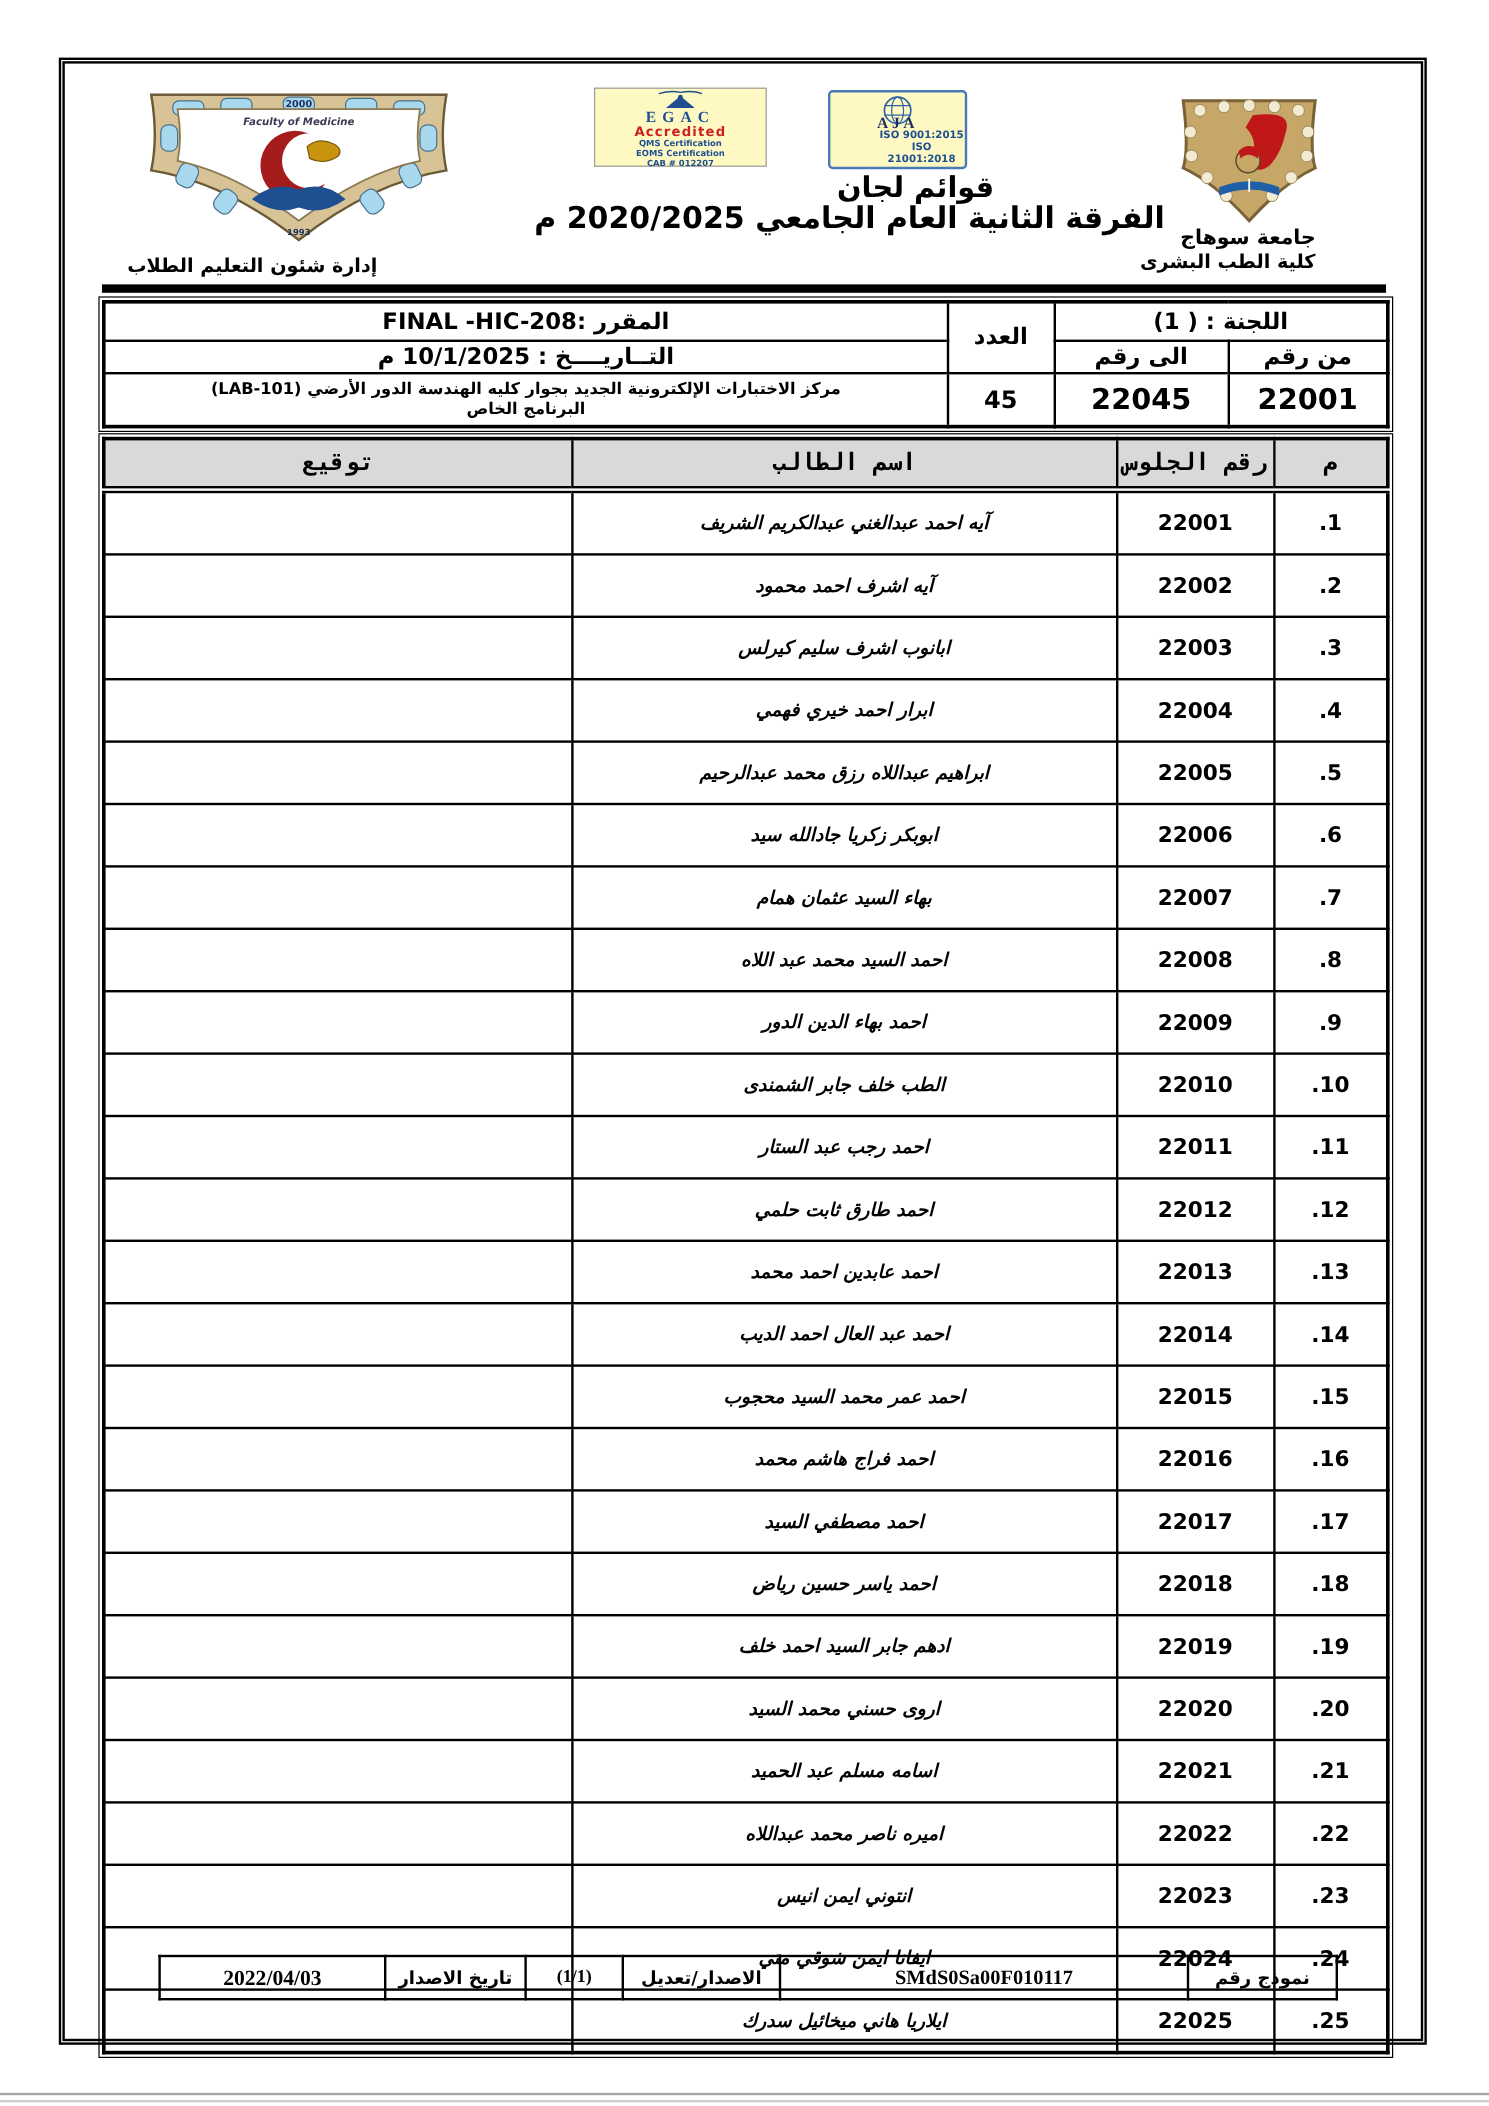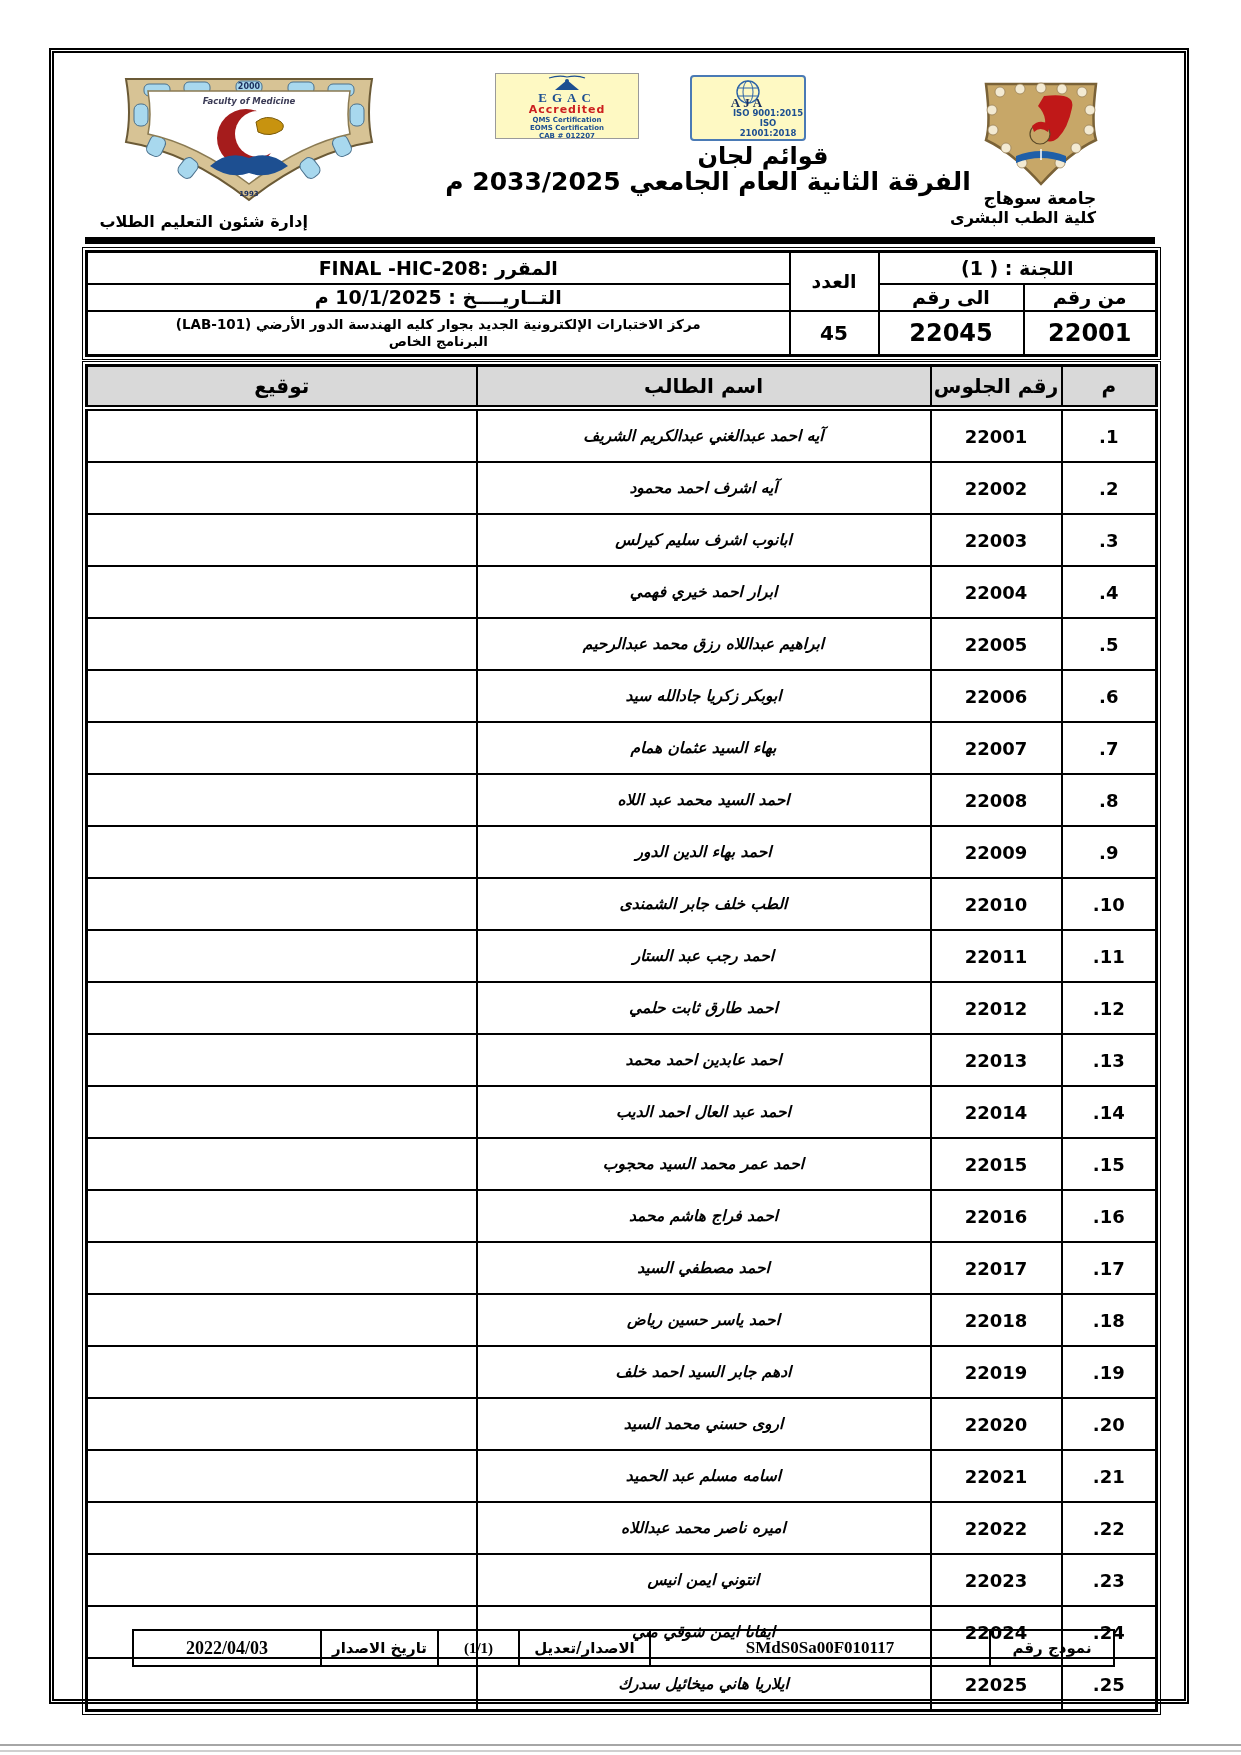--- a/index.html
+++ b/index.html
@@ -6,21 +6,21 @@
   body{
     width:1241px;height:1755px;position:relative;background:#ffffff;
     font-family:"DejaVu Sans",sans-serif;font-weight:bold;color:#000;
     overflow:hidden;
   }
   .abs{position:absolute;}
   
   #page-frame{left:49px;top:48px;width:1130px;height:1646px;border:5px double #000;}
   
   #faculty-logo{left:118px;top:74px;width:262px;height:130px;}
-  #dept-label{left:88px;top:212px;width:220px;text-align:right;font-size:16px;}
+  #dept-label{left:106px;top:212px;width:220px;text-align:left;font-size:16px;}
   .badge{background:#fef9c3;text-align:center;}
   #egac-badge{left:495px;top:73px;width:142px;height:64px;border:1px solid #9a9a9a;}
   #egac-badge .acr{font-family:"Liberation Serif","DejaVu Serif",serif;font-size:13px;letter-spacing:5px;color:#1d4f91;line-height:13px;}
   #egac-badge .accr{font-size:11px;color:#cc1f1f;line-height:12px;letter-spacing:1px;}
   #egac-badge .cert{font-size:7px;color:#1d4f91;line-height:8px;}
   #aja-badge{left:690px;top:75px;width:112px;height:62px;border:2px solid #4a7ab5;border-radius:4px;}
   #aja-badge .acr{font-family:"Liberation Serif","DejaVu Serif",serif;font-size:13px;letter-spacing:3px;color:#1a2f5e;line-height:10px;margin-top:-7px;}
   #aja-badge .iso{font-size:8.5px;color:#1d4f91;line-height:10px;padding-left:40px;}
   #title1{left:613px;top:142px;width:300px;text-align:center;font-size:24px;}
   #title2{left:336px;top:167px;width:744px;text-align:center;font-size:25px;white-space:nowrap;}
@@ -31,21 +31,21 @@
   
   table{border-collapse:collapse;table-layout:fixed;}
   td,th{border:2px solid #000;overflow:hidden;}
   .heavy{border:3px solid #000;outline:1.5px solid #000;outline-offset:2.5px;}
   #info-table{left:85px;top:250px;width:1070px;}
   #info-table td{text-align:center;vertical-align:middle;font-size:19px;}
   #info-table .val{font-size:24px;}
   #info-table .cnt{font-size:20px;}
   #info-table .loc{font-size:13.5px;line-height:17px;}
   #roster{left:85px;top:364px;width:1070px;}
-  #roster th{background:#d9d9d9;height:36px;font-size:20px;text-align:center;vertical-align:middle;border-bottom:6px double #000;}
+  #roster th{background:#d9d9d9;height:36px;font-size:20px;text-align:center;vertical-align:middle;border-bottom:6px double #000;font-family:Liberation Mono, monospace;}
   #roster td{height:48px;text-align:center;vertical-align:middle;}
   #roster td.c-idx{font-size:18px;direction:ltr;}
   #roster td.c-seat{font-size:18px;direction:ltr;}
   #roster td.c-name{font-size:15.5px;font-style:italic;}
   
   #footer-table{left:132px;top:1629px;width:981px;}
   #footer-table td{height:32px;text-align:center;vertical-align:middle;font-size:15px;}
   .serif{font-family:"Liberation Serif","DejaVu Serif",serif;font-size:17px !important;direction:ltr;}
   #bottom-line{left:0;top:1744px;width:1241px;height:4px;border-top:2px solid #a6a6a6;border-bottom:2px solid #cfcfcf;}
 </style>
@@ -99,21 +99,21 @@
     <circle cx="15" cy="13" r="11" fill="none" stroke="#2d64a8" stroke-width="1.4"></circle>
     <ellipse cx="15" cy="13" rx="5" ry="11" fill="none" stroke="#2d64a8" stroke-width="1"></ellipse>
     <line x1="4" y1="9" x2="26" y2="9" stroke="#2d64a8" stroke-width="1"></line>
     <line x1="4" y1="17" x2="26" y2="17" stroke="#2d64a8" stroke-width="1"></line>
   </svg>
   <div class="acr">AJA</div>
   <div class="iso">ISO 9001:2015</div>
   <div class="iso">ISO 21001:2018</div>
 </div>
 <div class="abs" id="title1">قوائم لجان</div>
-<div class="abs" id="title2">الفرقة الثانية العام الجامعي 2033/2025 م</div>
+<div class="abs" id="title2">الفرقة الثانية العام الجامعي 2020/2025 م</div>
 
 <div class="abs" id="uni-logo">
   <svg width="126" height="110" viewBox="0 0 126 110">
     <path d="M8,6 L118,6 Q113,46 118,62 Q92,74 63,106 Q34,74 8,62 Q13,46 8,6 Z" fill="#c7a768" stroke="#7a6237" stroke-width="2.5"></path>
     <g fill="#f3ead2" stroke="#9a835a" stroke-width="0.8">
       <circle cx="22" cy="14" r="5"></circle>
         <circle cx="42" cy="11" r="5"></circle>
         <circle cx="63" cy="10" r="5"></circle>
       <circle cx="84" cy="11" r="5"></circle>
         <circle cx="104" cy="14" r="5"></circle>

